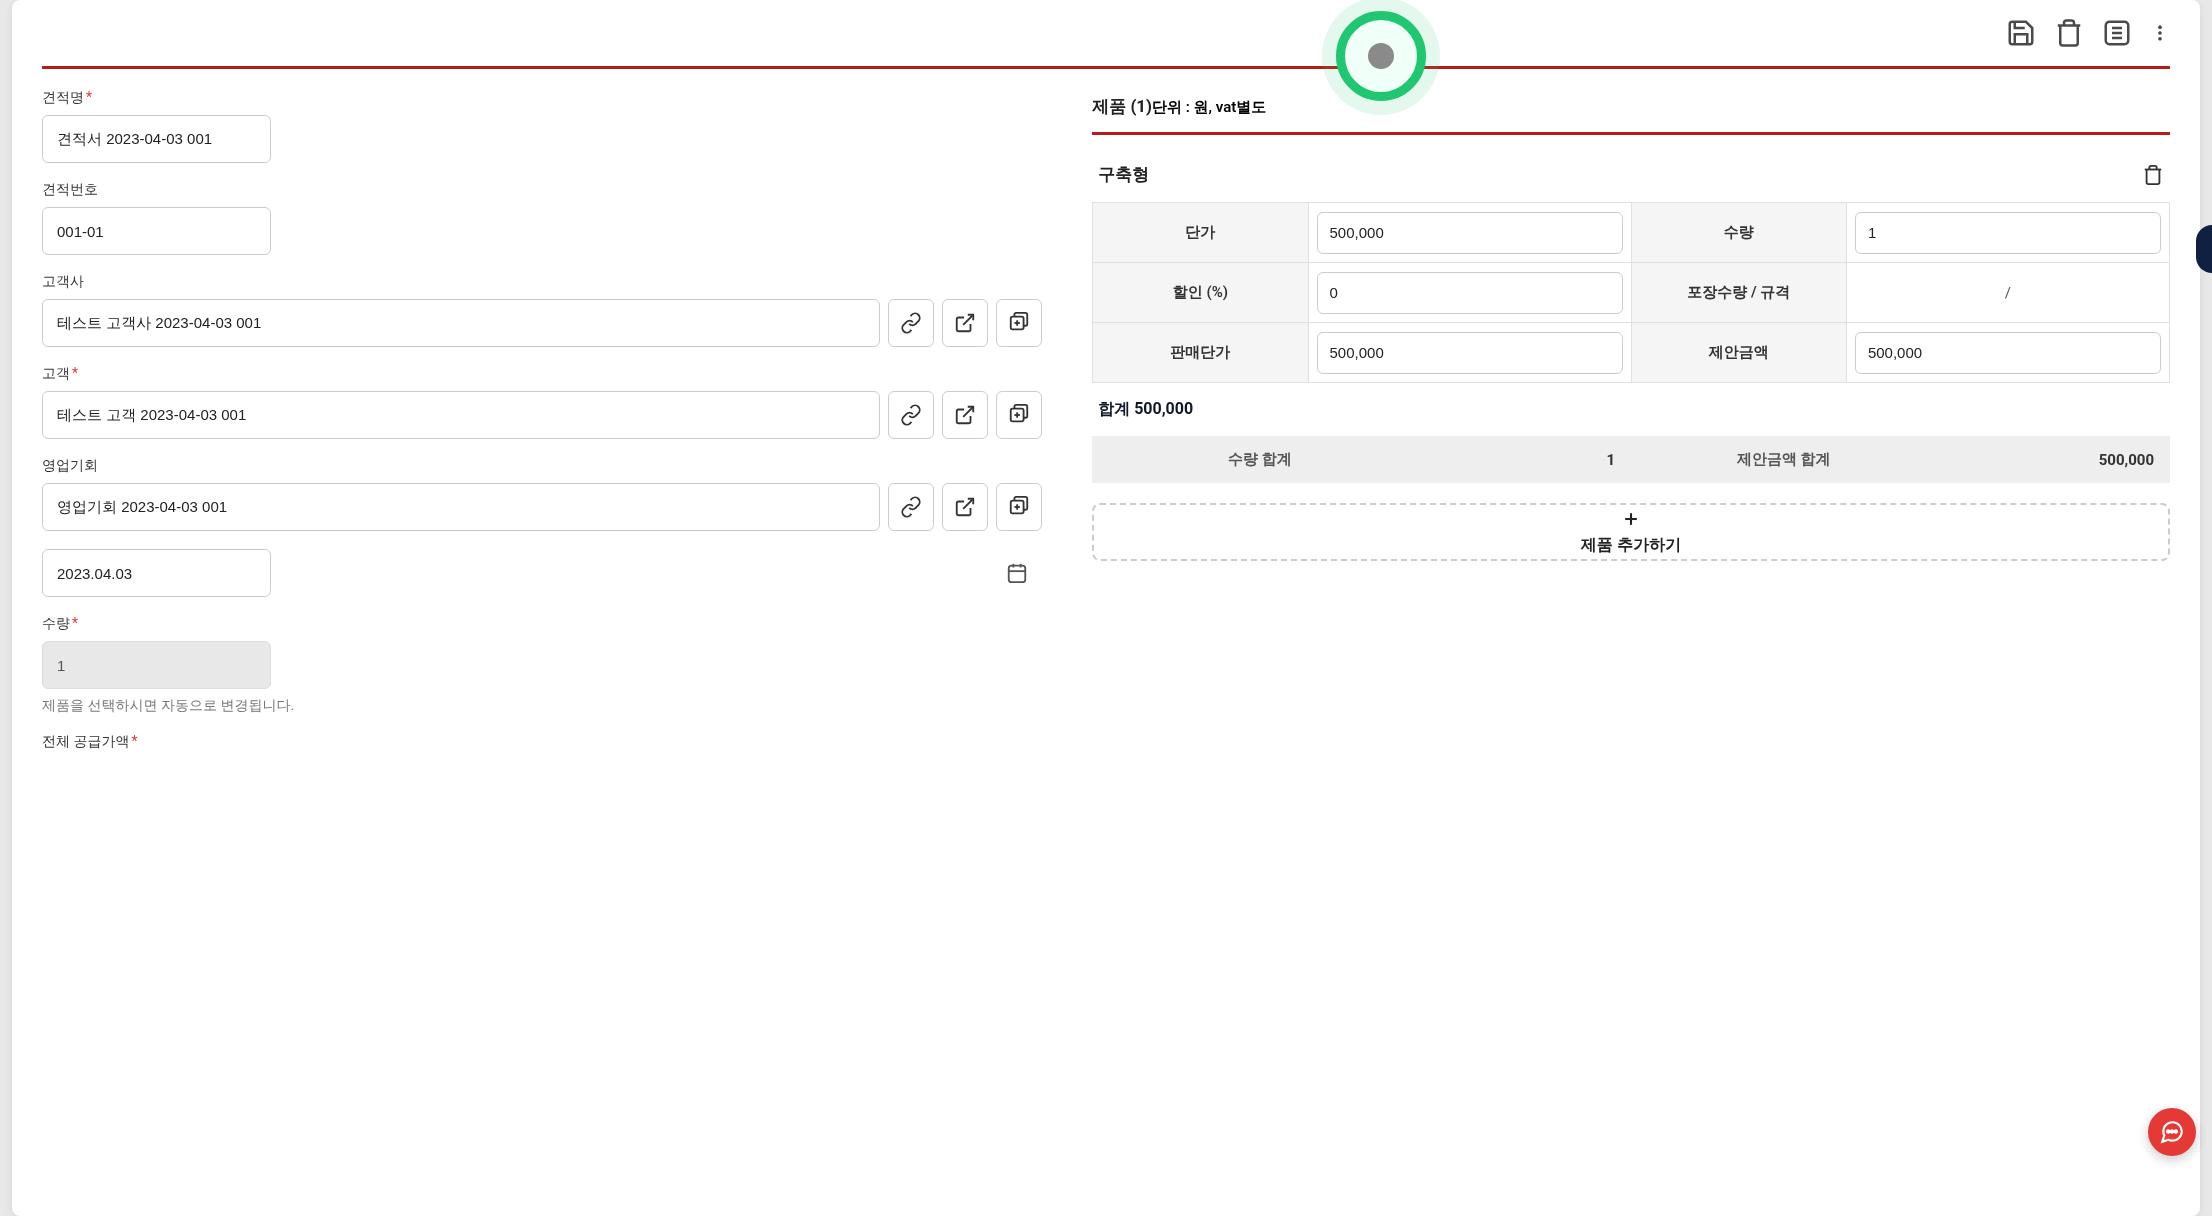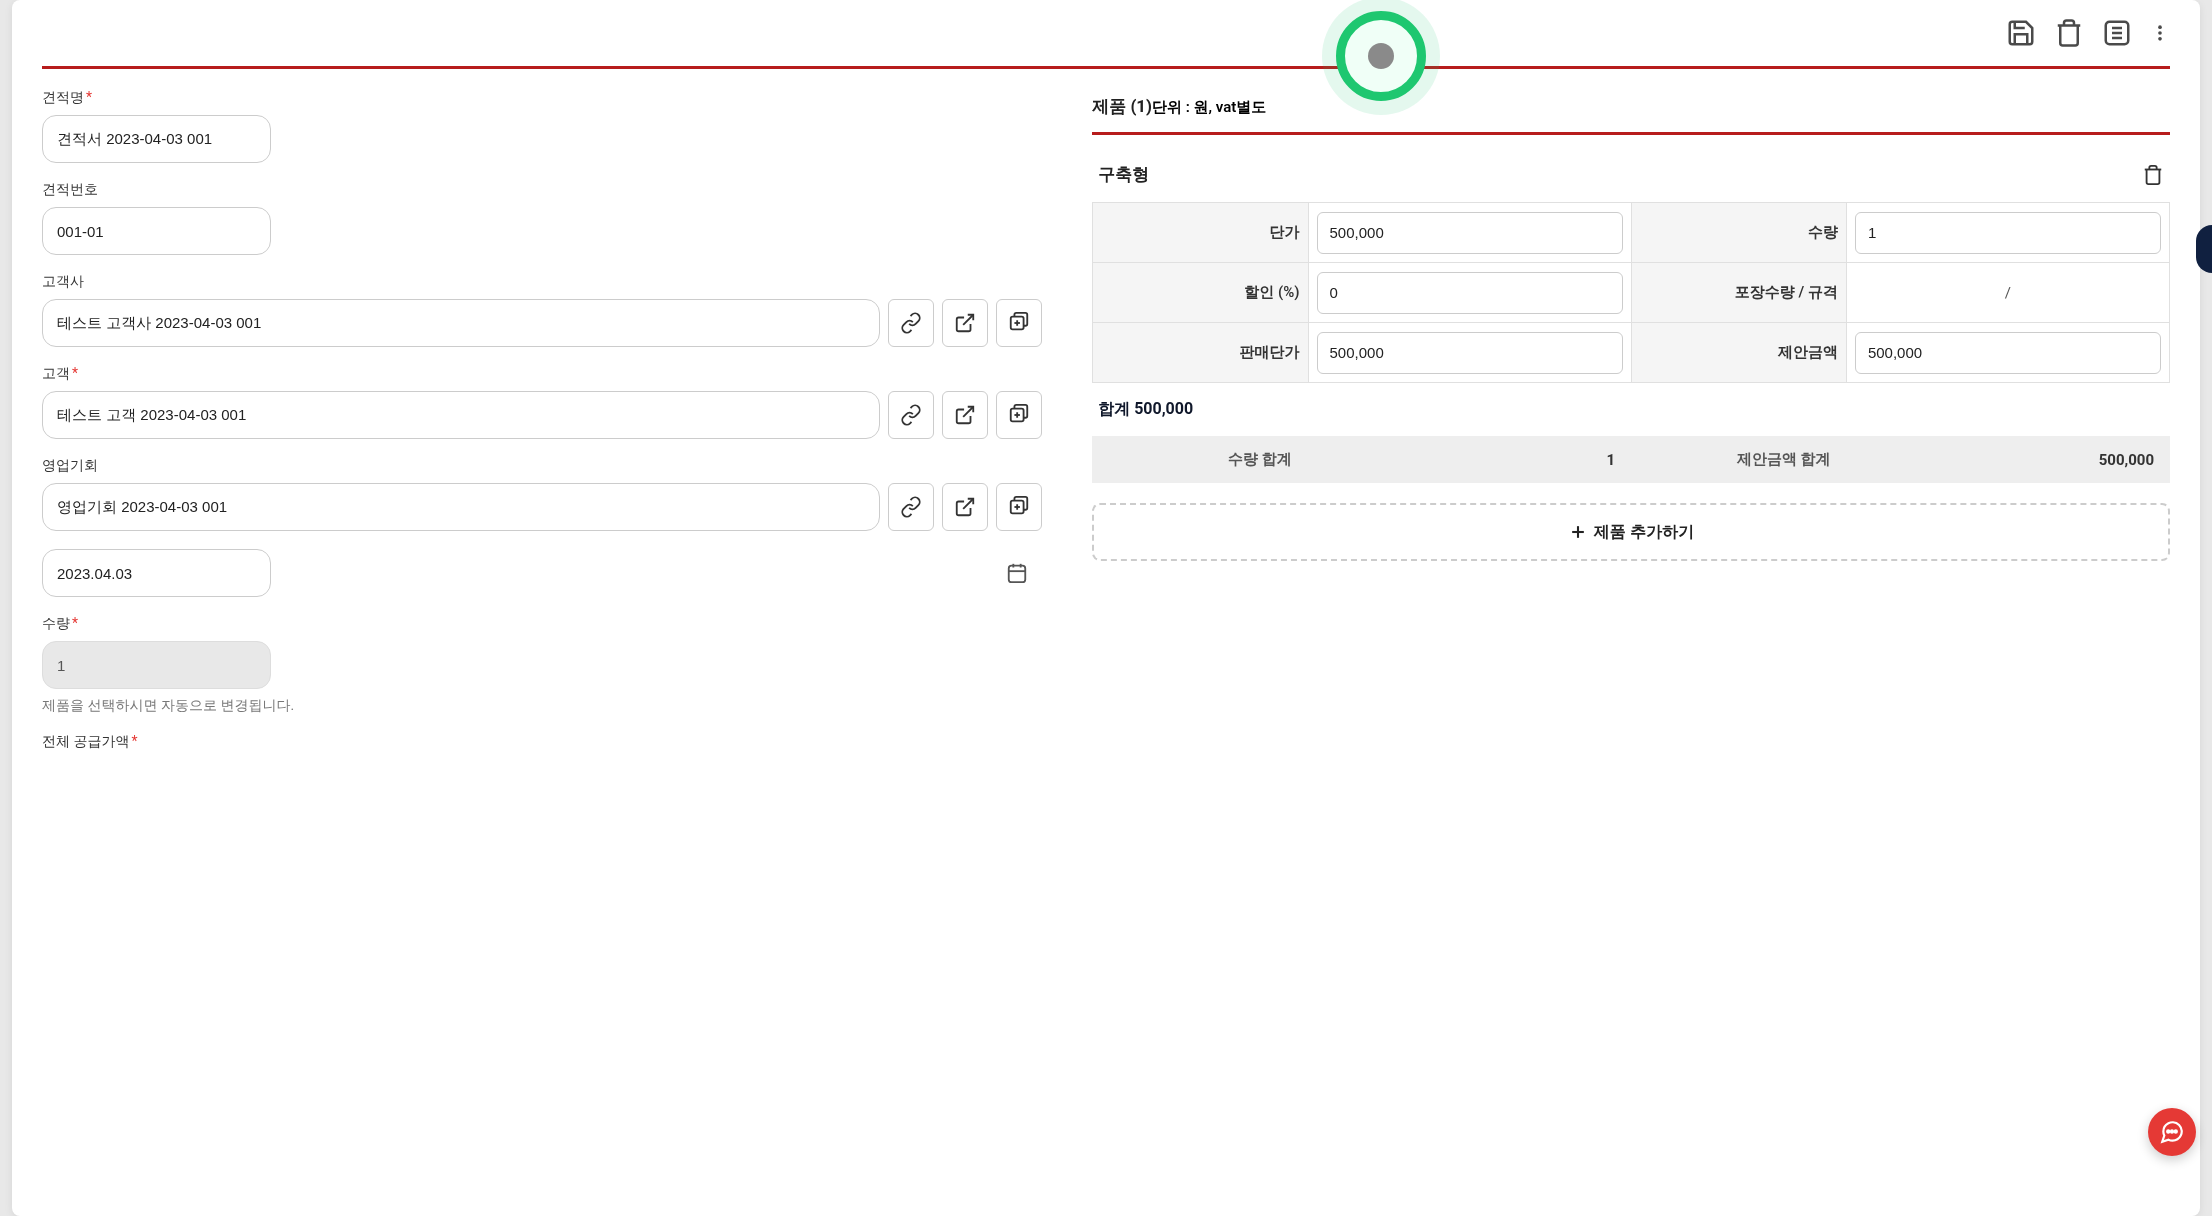--- a/index.html
+++ b/index.html
@@ -87,21 +87,21 @@
       margin-left: 2px;
     }
     .field-input-row {
       display: flex;
       gap: 8px;
     }
     .text-input {
       flex: 1;
       height: 48px;
       border: 1px solid #ccc;
-      border-radius: 14px;
+      border-radius: 6px;
       padding: 0 14px;
       font-size: 15px;
       color: #222;
       background: #fff;
     }
     .text-input.readonly {
       background: #e8e8e8;
       border-color: #ddd;
       color: #555;
     }
@@ -177,21 +177,21 @@
       border-collapse: collapse;
     }
     .product-table td {
       border: 1px solid #e0e0e0;
       padding: 8px;
       height: 60px;
       vertical-align: middle;
     }
     .product-table .label-cell {
       background: #f5f5f5;
-      text-align: right;
+      text-align: center;
       font-size: 15px;
       color: #333;
       font-weight: 600;
       width: 20%;
     }
     .product-table .value-cell {
       width: 30%;
     }
     .table-input {
       width: 100%;
@@ -241,20 +241,21 @@
       background: #fff;
       height: 58px;
       display: flex;
       align-items: center;
       justify-content: center;
       gap: 6px;
       font-size: 16px;
       font-weight: 600;
       color: #222;
       cursor: pointer;
+      flex-direction: column;
     }
     .add-product-btn svg { width: 20px; height: 20px; }
     
     .fab-chat {
       position: fixed;
       right: 16px;
       bottom: 60px;
       width: 48px;
       height: 48px;
       border-radius: 50%;

